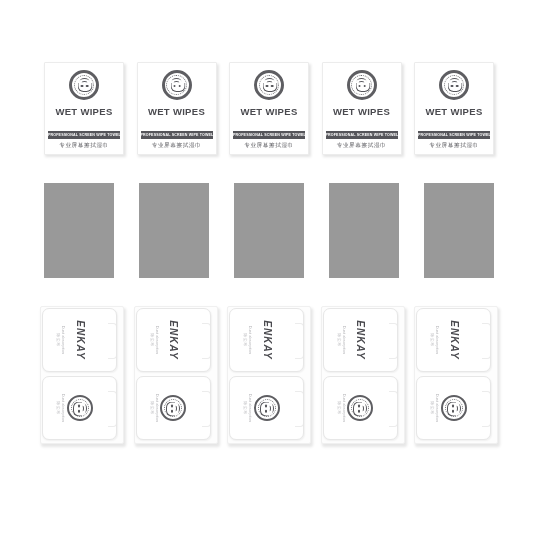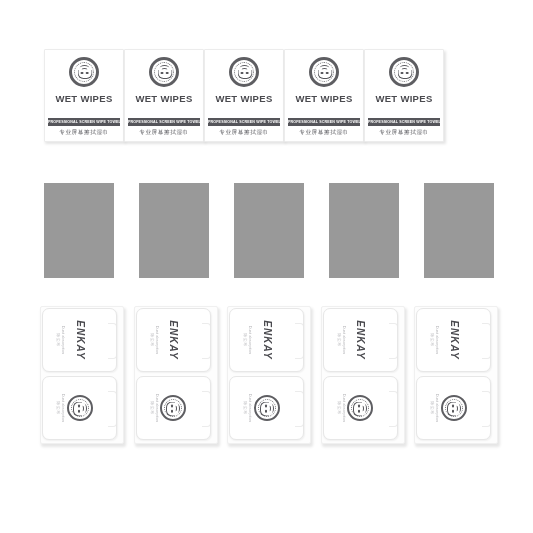--- a/index.html
+++ b/index.html
@@ -20,24 +20,25 @@
     position: absolute;
     left: 0; top: 0;
     width: 533px; height: 533px;
     background: #ffffff;
   }
 
   
   .row-wipes {
     position: absolute;
     left: 44px;
-    top: 49px;
+    top: 62px;
     width: 450px;
     height: 98px;
     display: flex;
+    justify-content: space-between;
   }
   .wipe-packet {
     position: relative;
     width: 80px;
     height: 93px;
     background: #ffffff;
     border: 1px solid #ececec;
     border-radius: 1px;
     box-shadow: 1.5px 2px 3px rgba(0,0,0,0.11);
     display: flex;

